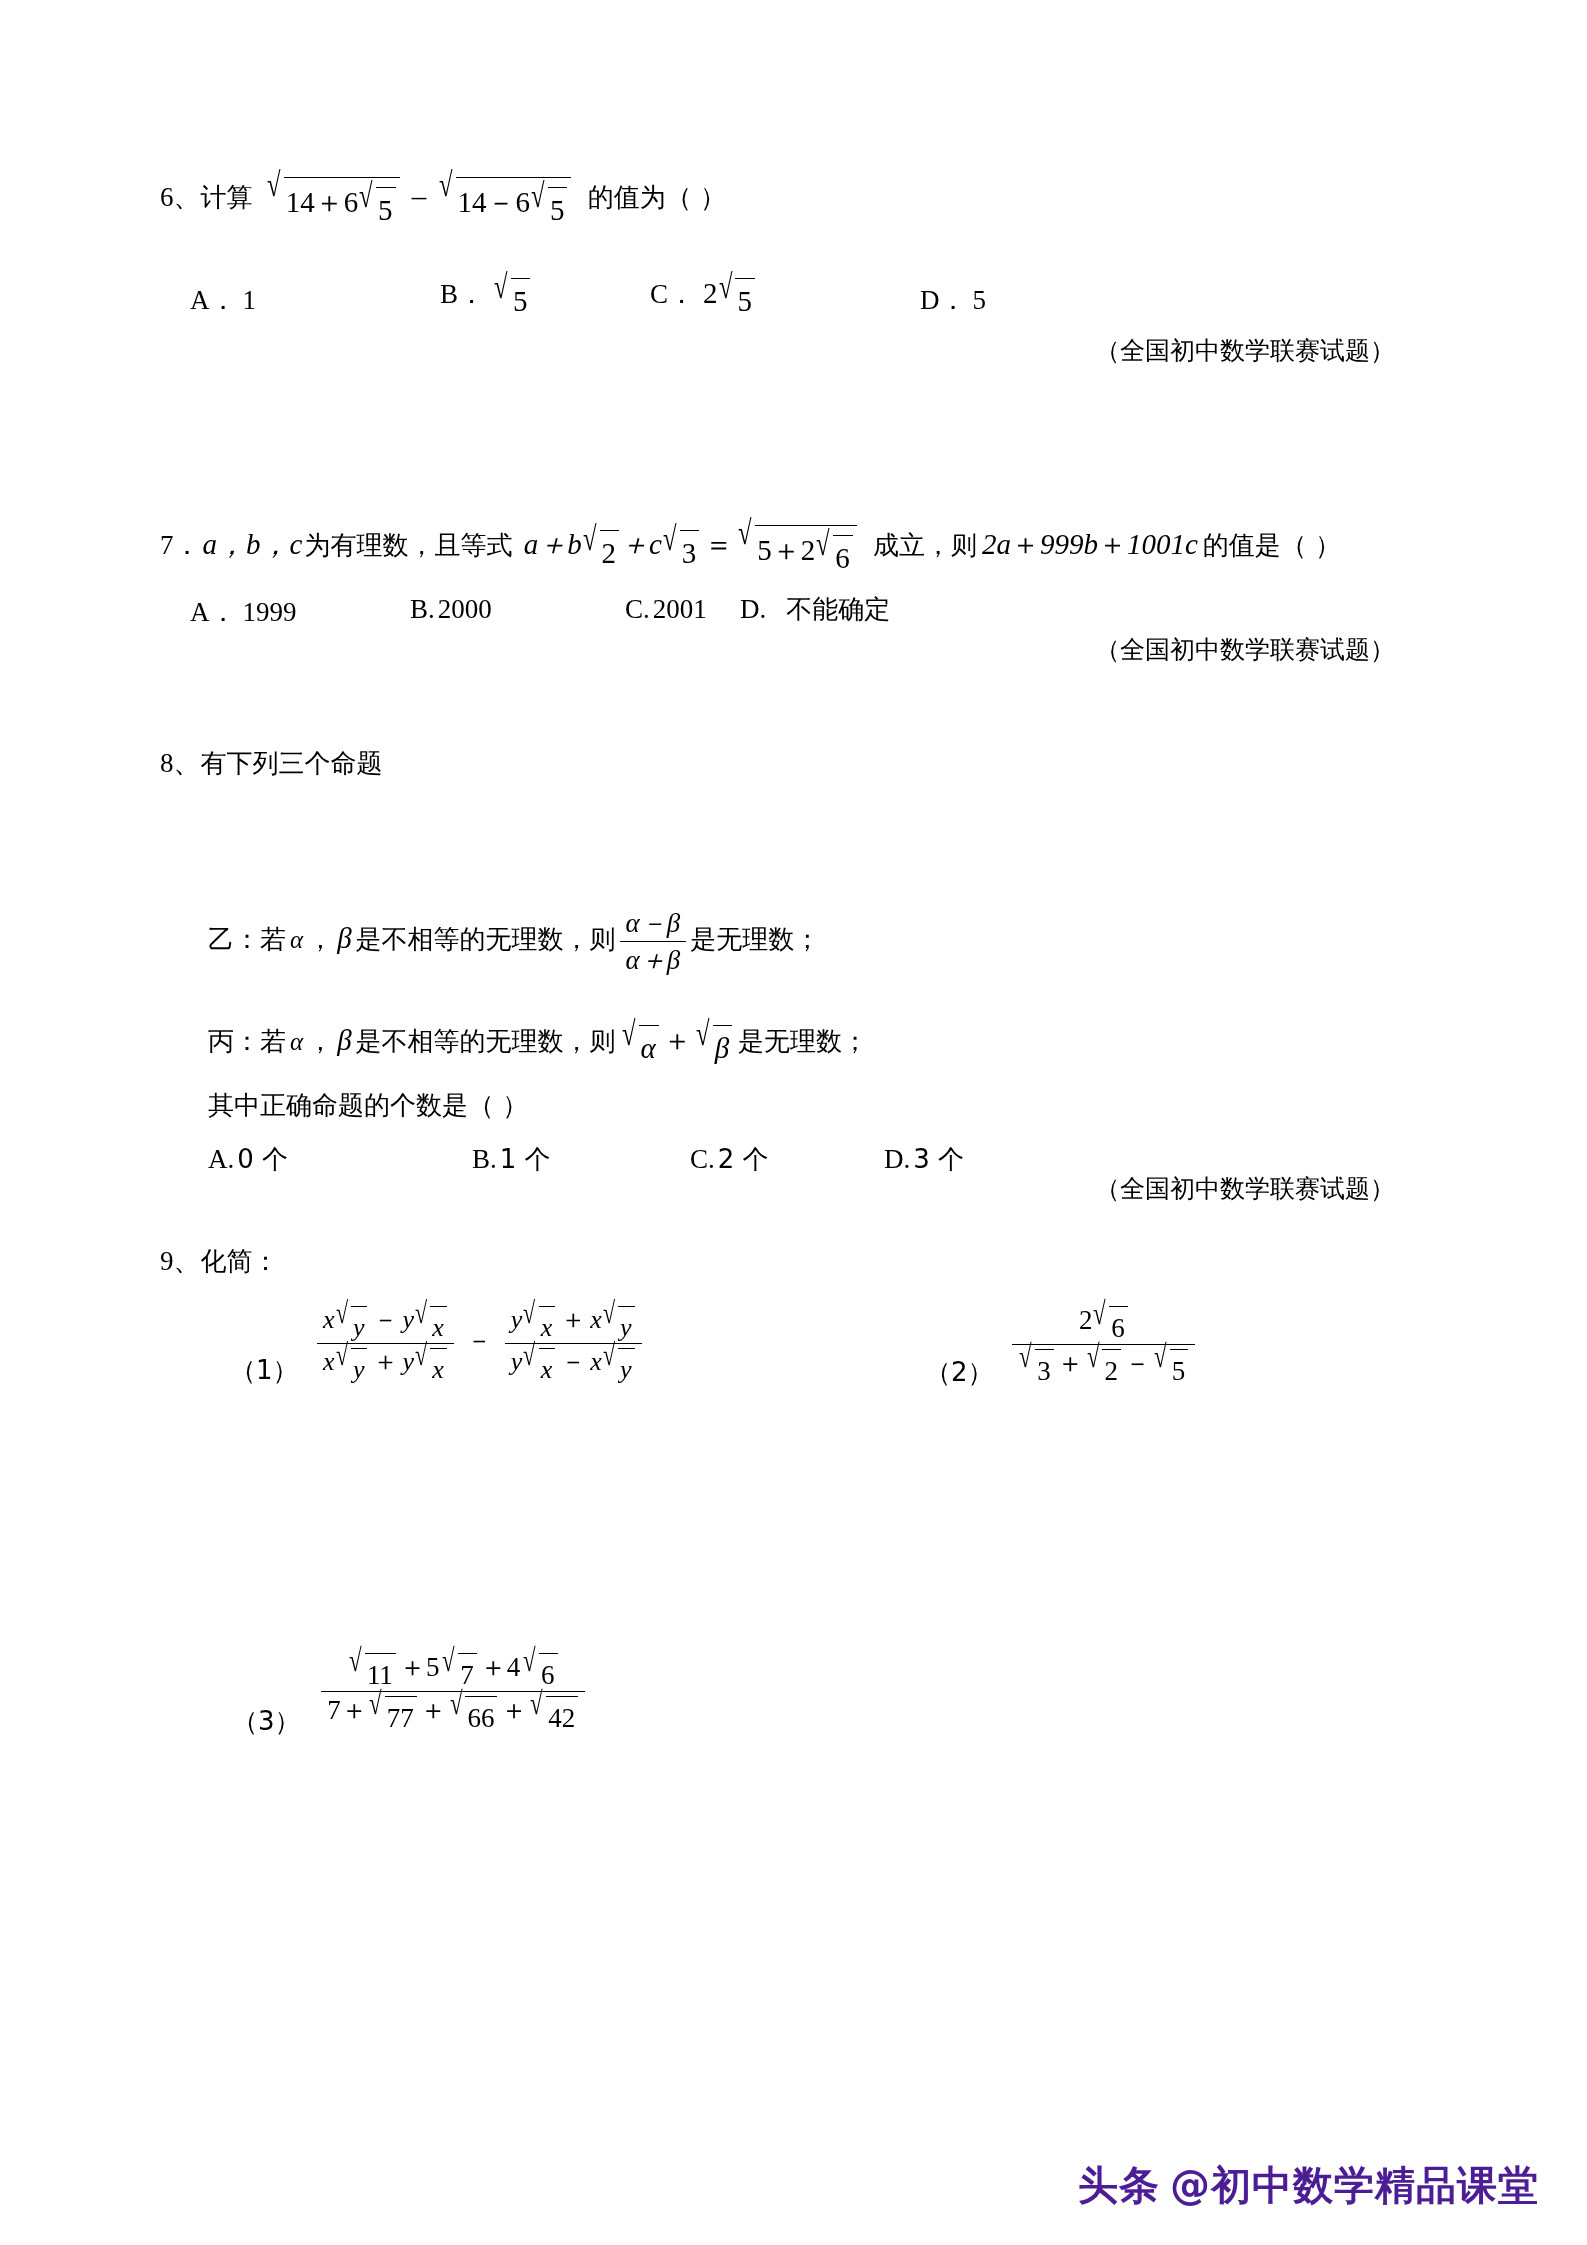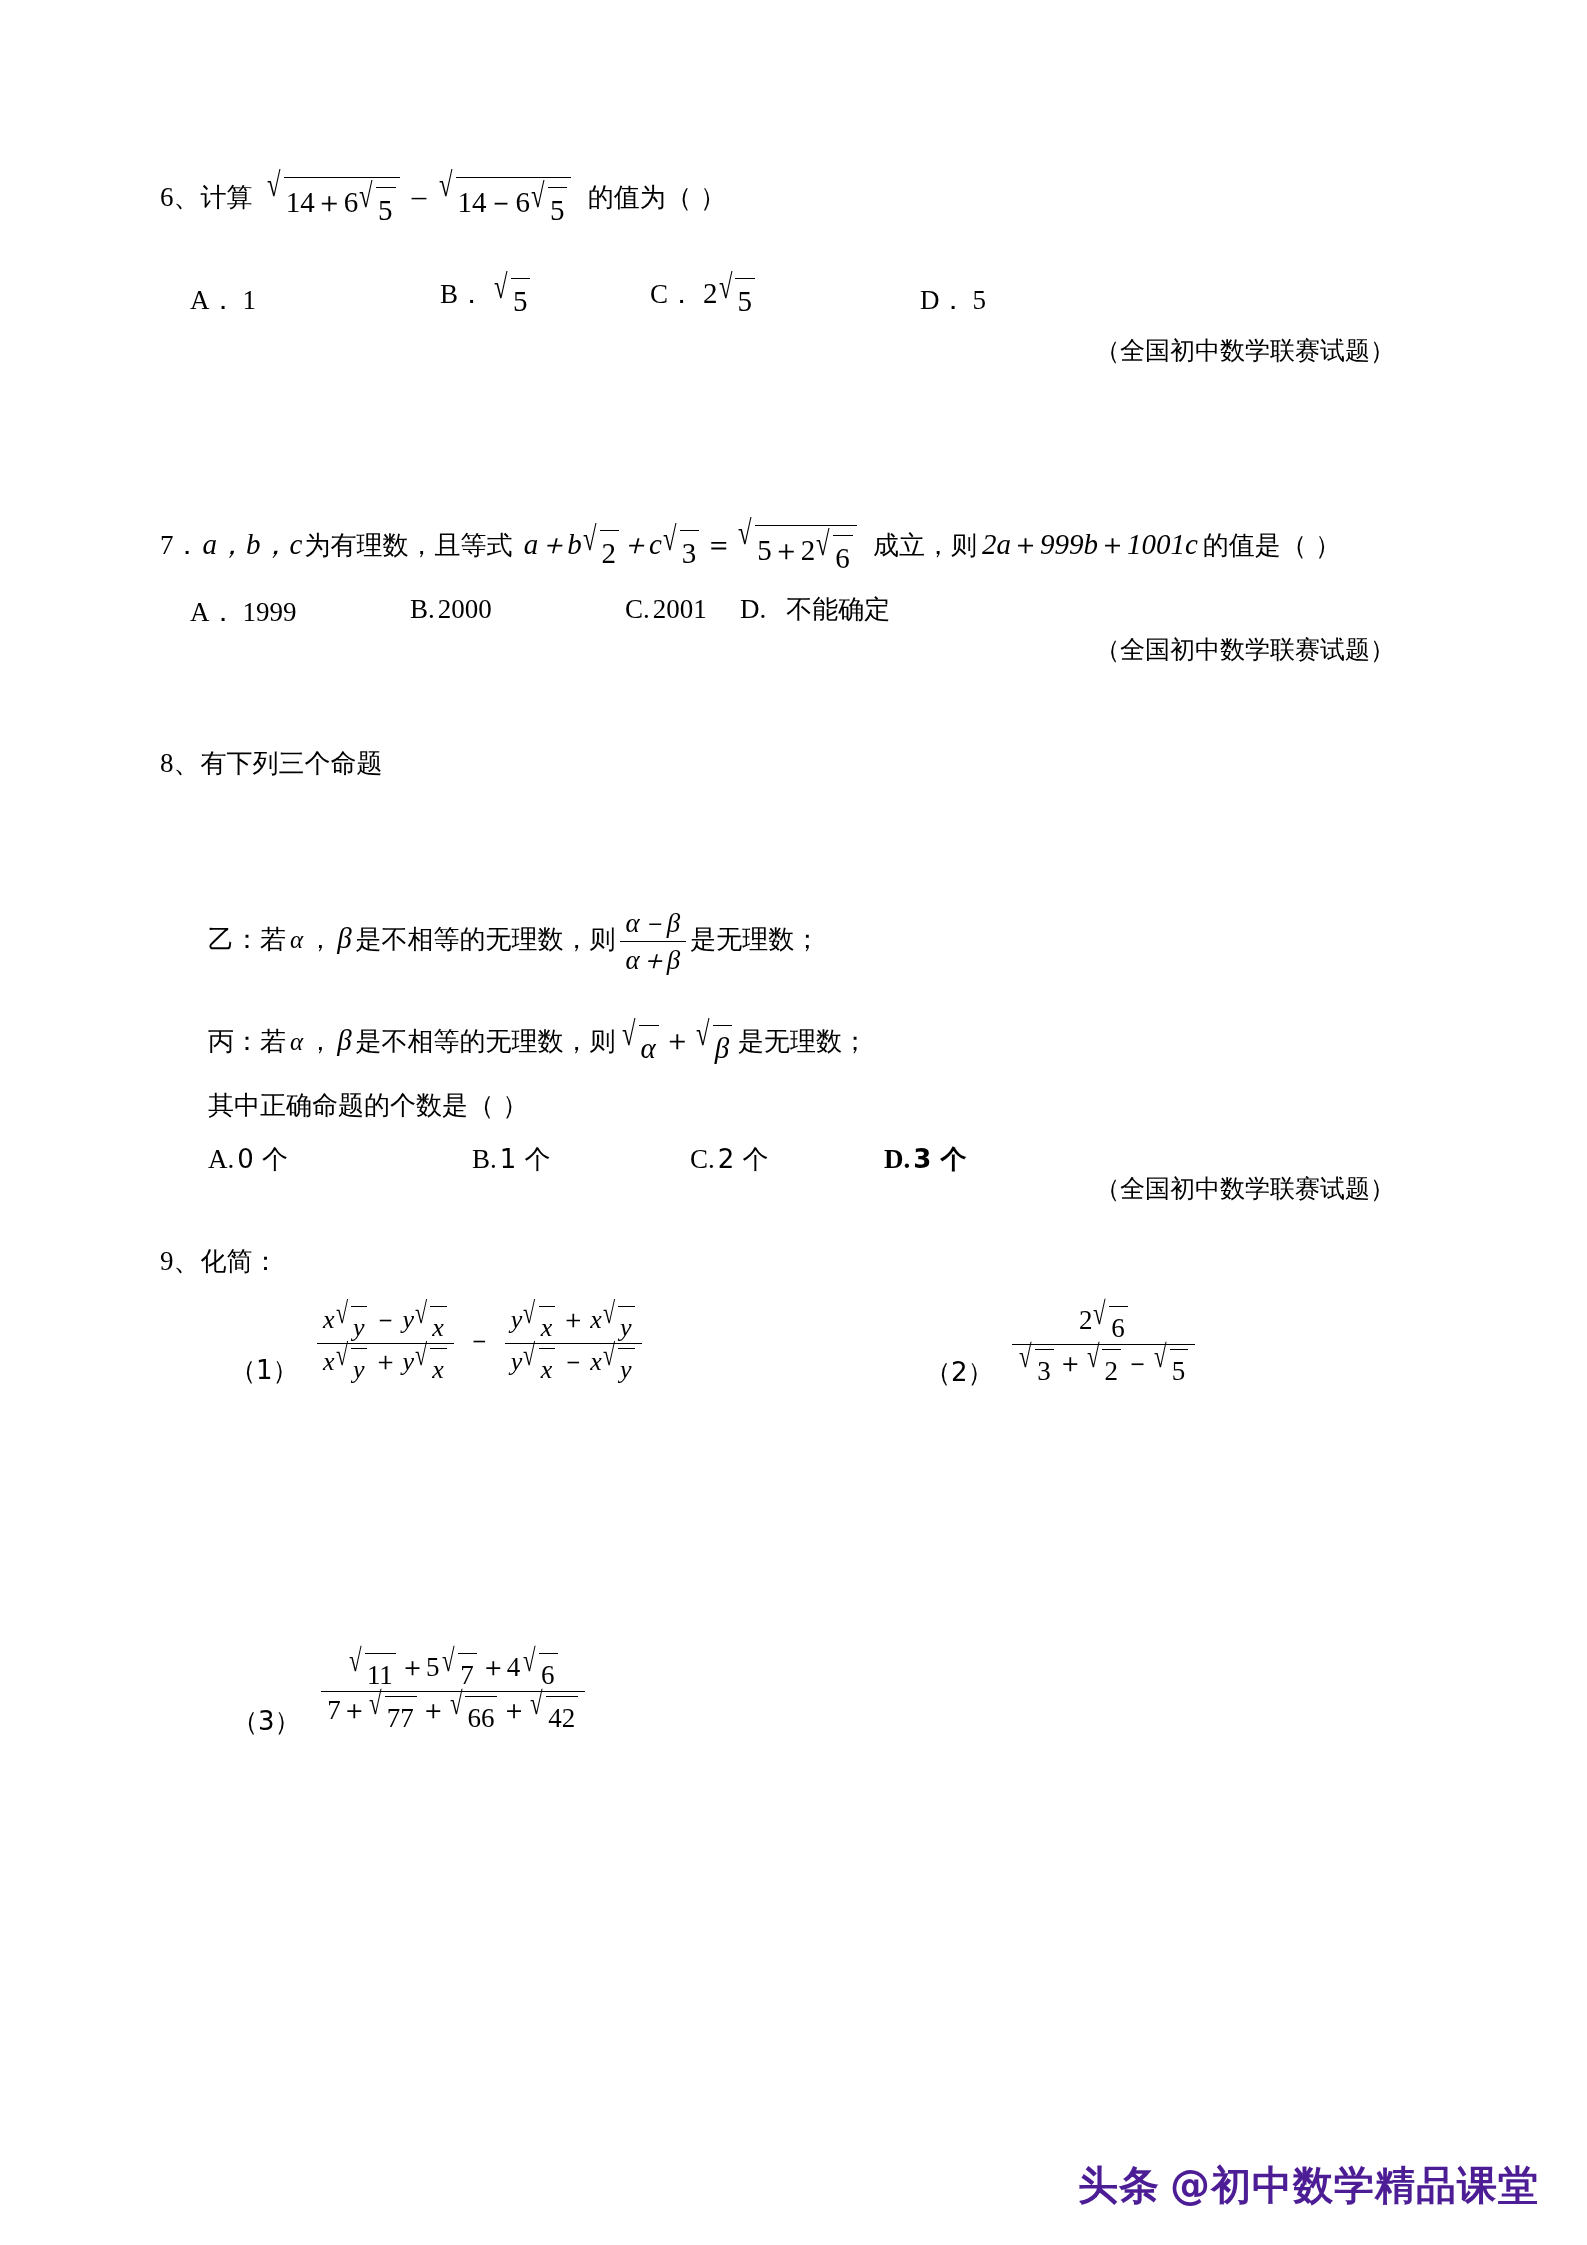--- a/index.html
+++ b/index.html
@@ -219,21 +219,21 @@
 
   <div class="opt" style="left:208px; top:1142px;">
     <span class="serif">A.</span><span class="body-cn" style="margin-left:3px;">0 个</span>
   </div>
   <div class="opt" style="left:472px; top:1142px;">
     <span class="serif">B.</span><span class="body-cn" style="margin-left:3px;">1 个</span>
   </div>
   <div class="opt" style="left:690px; top:1142px;">
     <span class="serif">C.</span><span class="body-cn" style="margin-left:3px;">2 个</span>
   </div>
-  <div class="opt" style="left:884px; top:1142px;font-weight:bold;">
+  <div class="opt" style="left:884px; top:1142px;">
     <span class="serif">D.</span><span class="body-cn" style="margin-left:3px;">3 个</span>
   </div>
 
   <div class="source" style="left:1095px; top:1172px;">（全国初中数学联赛试题）</div>
 
   <div class="qline" style="left:160px; top:1248px;">
     <span class="qnum">9、</span><span class="body-cn">化简：</span>
   </div>
 
   <div class="qline" style="left:230px; top:1305px;">

